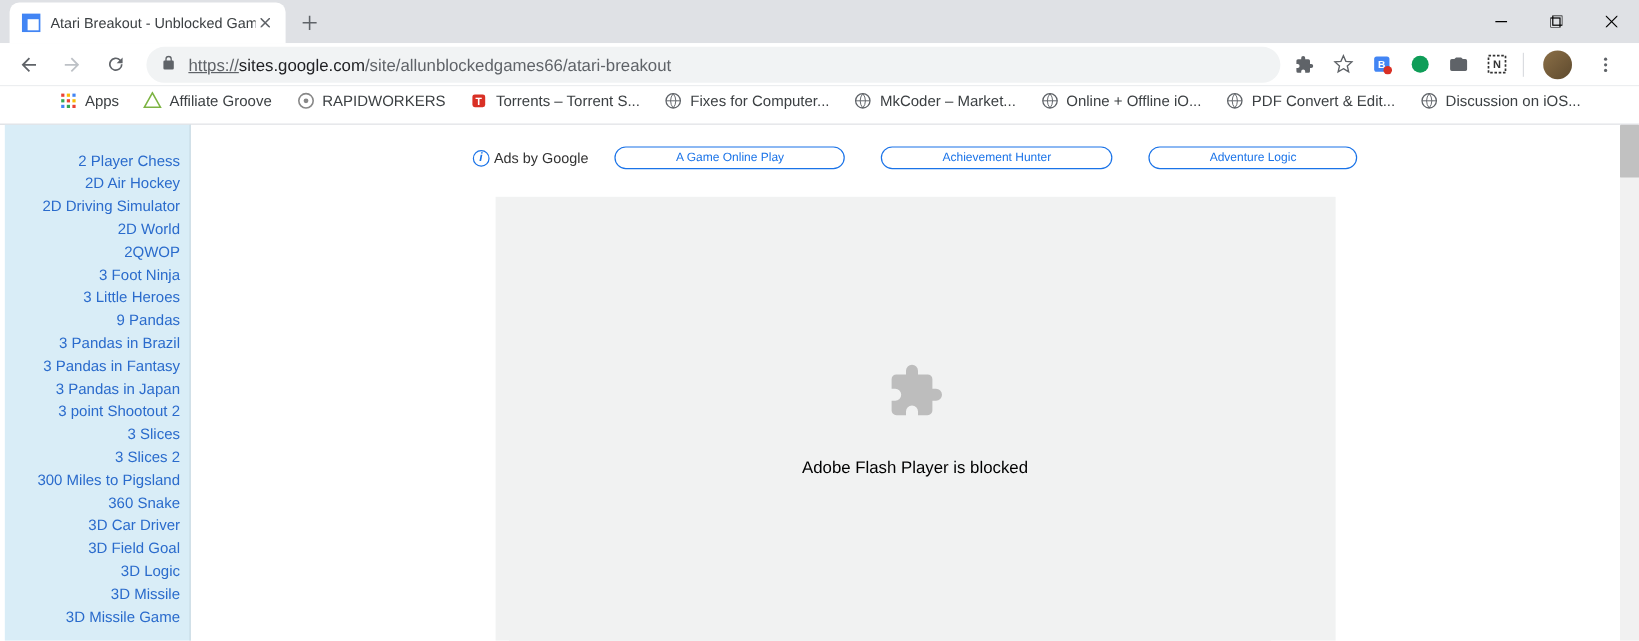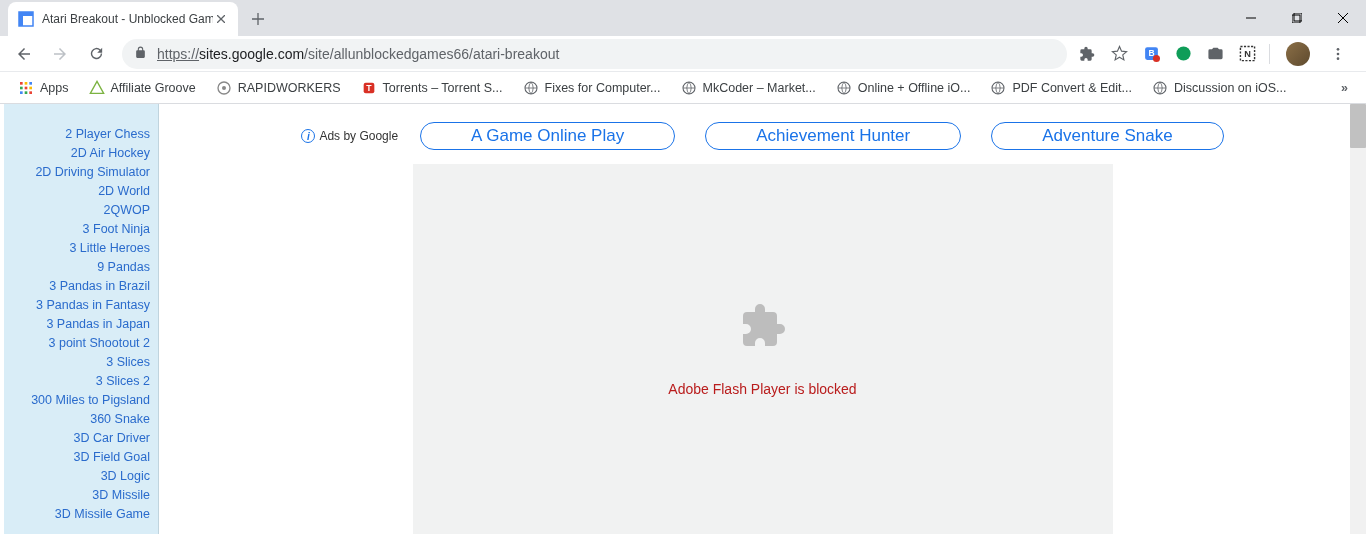--- a/index.html
+++ b/index.html
@@ -25,38 +25,38 @@
     .url-prefix { color: #5f6368; text-decoration: underline; }
     .url-main { color: #202124; }
     .url-suffix { color: #5f6368; }
     .ext-icons { display: flex; align-items: center; gap: 12px; padding-right: 4px; }
     .ext-icon { width: 20px; height: 20px; display: flex; align-items: center; justify-content: center; color: #5f6368; cursor: pointer; }
     .profile-avatar { width: 24px; height: 24px; border-radius: 50%; background: linear-gradient(135deg,#8b6f47,#5e4a2e); margin-left: 4px; cursor: pointer; }
     .menu-dots { width: 32px; display: flex; align-items: center; justify-content: center; color: #5f6368; cursor: pointer; }
     .sep-v { width: 1px; height: 20px; background: #dadce0; }
 
     
-    .bookmarks-bar { height: 32px; background: #fff; display: flex; align-items: center; padding: 0 10px; border-bottom: 1px solid #dadce0; gap: 4px; font-size: 12.5px; }
+    .bookmarks-bar { height: 32px; background: #fff; display: flex; align-items: center; padding: 0 10px; border-bottom: 1px solid #dadce0; gap: 4px; font-size: 12.5px; flex-direction: column; }
     .bookmark { display: flex; align-items: center; gap: 6px; padding: 4px 8px; color: #3c4043; cursor: pointer; border-radius: 4px; white-space: nowrap; }
     .bm-favicon { width: 16px; height: 16px; display: flex; align-items: center; justify-content: center; }
     .bm-overflow { margin-left: auto; color: #5f6368; cursor: pointer; padding: 0 8px; font-weight: bold;}
 
     
     .content { display: flex; height: calc(534px - 36px - 36px - 32px); position: relative; }
     .sidebar { width: 155px; background: #d9edf7; border-right: 1px solid #c0d4de; padding: 20px 0; margin-left: 4px; overflow: hidden; text-align: right; }
     .sidebar-link { display: block; color: #2a6bcc; font-size: 12.5px; padding: 2.5px 8px; text-decoration: none; cursor: pointer; white-space: nowrap; overflow: hidden; }
     .main { flex: 1; position: relative; background: #fff; }
 
     .ads-row { display: flex; align-items: center; justify-content: center; gap: 22px; padding: 18px 0 8px; }
     .ads-label { display: flex; align-items: center; gap: 4px; font-size: 12px; color: #333; }
     .ads-info { width: 14px; height: 14px; border-radius: 50%; border: 1.5px solid #1a73e8; color: #1a73e8; display: flex; align-items: center; justify-content: center; font-size: 10px; font-weight: bold; font-style: italic;}
-    .ad-pill { border: 1px solid #1a73e8; border-radius: 14px; padding: 3px 50px; color: #1a73e8; font-size: 17px; cursor: pointer; background: #fff; }
+    .ad-pill { border: 1px solid #1a73e8; border-radius: 14px; padding: 3px 50px; color: #1a73e8; font-size: 10px; cursor: pointer; background: #fff; }
 
     .flash-box { position: absolute; left: 50%; transform: translateX(-50%); top: 60px; width: 700px; bottom: 0; background: #f1f2f2; display: flex; flex-direction: column; align-items: center; justify-content: center; gap: 24px; }
-    .flash-box .msg { color: #b91c1c; font-size: 14px; margin-top: 4px; }
+    .flash-box .msg { color: #000000; font-size: 14px; margin-top: 4px; }
     .puzzle-icon { color: #bdbdbd; }
 
     .page-scrollbar { position: absolute; right: 0; top: 0; width: 16px; height: 100%; background: #f1f1f1; }
     .scroll-thumb { width: 100%; height: 44px; background: #c1c1c1; border-radius: 1px; }
   </style>
 </head>
 <body>
 
 <div class="title-bar">
   <div class="tab">
@@ -286,21 +286,21 @@
     </div>
   <div class="main">
     <div class="ads-row">
       <span class="ads-label">
         <span class="ads-info">i</span>
         <span>Ads by Google</span>
       </span>
       <div id="ads-pills" style="display:flex;gap:30px;">
           <div class="ad-pill">A Game Online Play</div>
           <div class="ad-pill">Achievement Hunter</div>
-          <div class="ad-pill">Adventure Snake</div>
+          <div class="ad-pill">Adventure Logic</div>
         </div>
     </div>
     <div class="flash-box">
       <span class="puzzle-icon">
         <svg width="48" height="48" viewBox="0 0 24 24">
             <path d="M20.5 11H19V7a2 2 0 0 0-2-2h-4V3.5a2.5 2.5 0 0 0-5 0V5H4a2 2 0 0 0-2 2v4h1.5a2.5 2.5 0 0 1 0 5H2v4a2 2 0 0 0 2 2h4v-1.5a2.5 2.5 0 0 1 5 0V22h4a2 2 0 0 0 2-2v-4h1.5a2.5 2.5 0 0 0 0-5z" fill="#bdbdbd"></path>
           </svg>
       </span>
       <span class="msg">Adobe Flash Player is blocked</span>
     </div>

